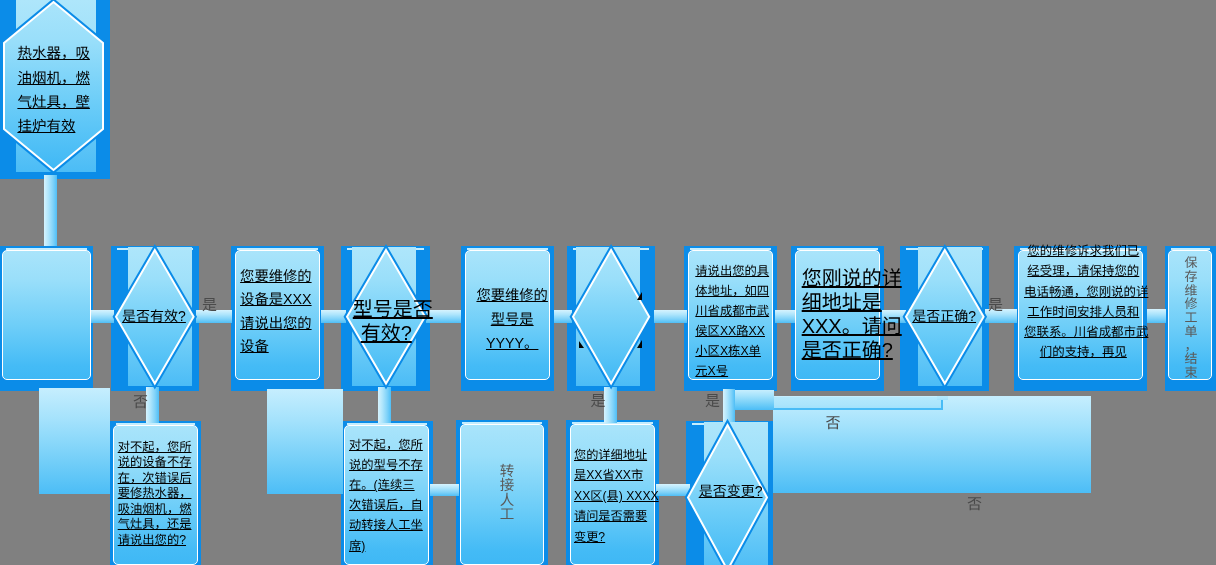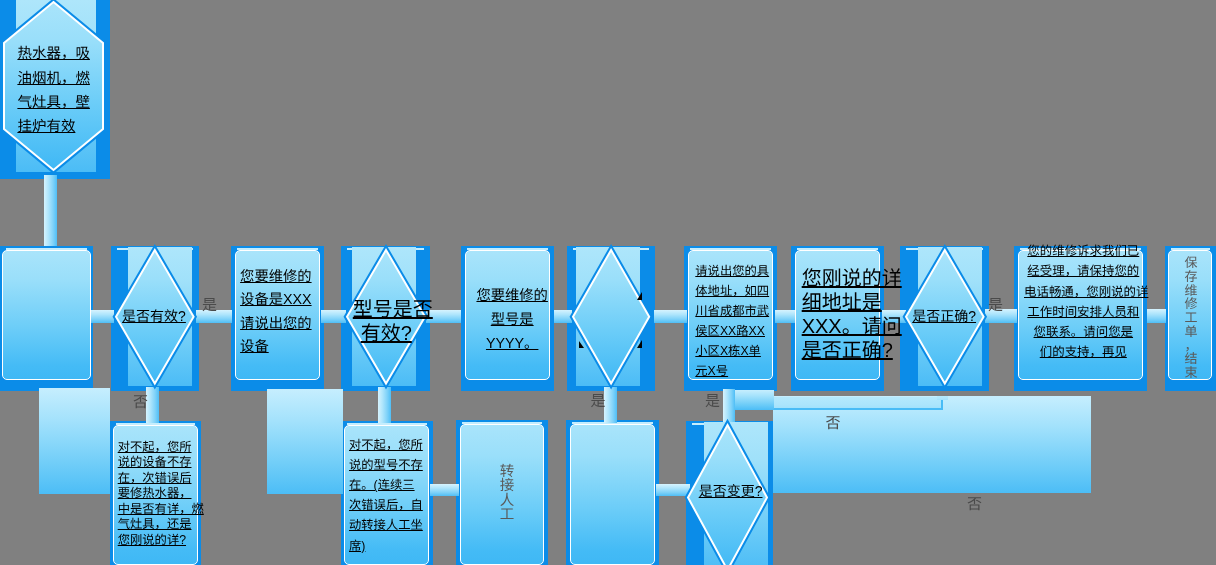--- a/index.html
+++ b/index.html
@@ -119,30 +119,31 @@
     <div class="txt" style="left: 695.3px; top: 260.6px; width: 80.4px; height: 120.4px; font-size: 12.3px; line-height: 20.1px; text-align: left;"><span>请说出您的具</span><span>体地址，如四</span><span>川省成都市武</span><span>侯区XX路XX</span><span>小区X栋X单</span><span>元X号</span></div>
     <div class="box rrect" style="left: 795px; top: 250px; width: 85px; height: 130px;"></div>
     <div class="txt" style="left: 801.7px; top: 265.8px; width: 77px; height: 95.9px; font-size: 20px; line-height: 24px; text-align: left;"><span>您刚说的详</span><span>细地址是</span><span>XXX。请问</span><span>是否正确?</span></div>
     <div class="innerbox" style="left: 918px; top: 246.6px; width: 64.1px; height: 139.1px;"></div>
     <svg class="shapesvg" width="79.6" height="135.5" viewBox="0 0 79.6 135.5" style="left: 905px; top: 248.8px;">
       <path d="M 39.8 1 L 78.6 67.75 L 39.8 134.5 L 1 67.75 Z" fill="none" stroke="#0b8ce8" stroke-width="6" stroke-linejoin="miter"></path>
       <path d="M 39.8 1 L 78.6 67.75 L 39.8 134.5 L 1 67.75 Z" fill="url(#shapeGrad)" stroke="#ffffff" stroke-width="2" stroke-linejoin="miter"></path>
     </svg>
     <div class="txt" style="left: 908.1px; top: 304px; width: 72.1px; height: 24px; font-size: 14px; line-height: 24px; text-align: center;"><span>是否正确?</span></div>
     <div class="box rrect" style="left: 1018px; top: 250px; width: 125px; height: 130px;"></div>
-    <div class="txt" style="left: 1024px; top: 241px; width: 118.6px; height: 121.8px; font-size: 12.45px; line-height: 20.3px; text-align: center;"><span>您的维修诉求我们已</span><span>经受理，请保持您的</span><span>电话畅通，您刚说的详</span><span>工作时间安排人员和</span><span>您联系。请问您是</span><span>们的支持，再见</span></div>
+    <div class="txt" style="left: 1024px; top: 241px; width: 118.6px; height: 121.8px; font-size: 12.45px; line-height: 20.3px; text-align: center;"><span>您的维修诉求我们已</span><span>经受理，请保持您的</span><span>电话畅通，您刚说的详</span><span>工作时间安排人员和</span><span>您联系。川省成都市武</span><span>们的支持，再见</span></div>
     <div class="box rrect" style="left: 1168px; top: 250px; width: 44px; height: 130px;"></div>
     <div class="vtxt" style="left: 1176px; top: 256px; width: 30px; height: 124px; font-size: 13px; line-height: 13.7px;"><span>保</span><span>存</span><span>维</span><span>修</span><span>工</span><span>单</span><span>，</span><span>结</span><span>束</span></div>
     <div class="box rrect" style="left: 113px; top: 424.8px; width: 85px; height: 140.2px;"></div>
-    <div class="txt" style="left: 117.7px; top: 440px; width: 81.1px; height: 108.3px; font-size: 12.3px; line-height: 15.5px; text-align: left;"><span>对不起，您所</span><span>说的设备不存</span><span>在，次错误后</span><span>要修热水器，</span><span>中是否有详，燃</span><span>气灶具，还是</span><span>您刚说的详?</span></div>
+    <div class="txt" style="left: 117.7px; top: 440px; width: 81.1px; height: 108.3px; font-size: 12.3px; line-height: 15.5px; text-align: left;"><span>对不起，您所</span><span>说的设备不存</span><span>在，次错误后</span><span>要修热水器，</span><span>吸油烟机，燃</span><span>气灶具，还是</span><span>请说出您的?</span></div>
     <div class="box rrect" style="left: 344px; top: 424.8px; width: 85px; height: 140.2px;"></div>
     <div class="txt" style="left: 349px; top: 434.5px; width: 80px; height: 121.5px; font-size: 12.3px; line-height: 20.2px; text-align: left;"><span>对不起，您所</span><span>说的型号不存</span><span>在。(连续三</span><span>次错误后，自</span><span>动转接人工坐</span><span>席)</span></div>
     <div class="box rrect" style="left: 460px; top: 423.8px; width: 84px; height: 141.2px;"></div>
     <div class="vtxt" style="left: 496px; top: 464px; width: 22px; height: 57px; font-size: 14.5px; line-height: 14.4px;"><span>转</span><span>接</span><span>人</span><span>工</span></div>
     <div class="box rrect" style="left: 570px; top: 423.8px; width: 85px; height: 141.2px;"></div>
+    <div class="txt" style="left: 574px; top: 444.7px; width: 84.9px; height: 102.9px; font-size: 12.2px; line-height: 20.6px; text-align: left;"><span>您的详细地址</span><span>是XX省XX市</span><span>XX区(县) XXXX</span><span>请问是否需要</span><span>变更?</span></div>
     <div class="innerbox" style="left: 704.3px; top: 421.6px; width: 64px; height: 149px;"></div>
     <svg class="shapesvg" width="81" height="147" viewBox="0 0 81 147" style="left: 687px; top: 423.8px;">
       <path d="M 40.5 1 L 80 73.5 L 40.5 146 L 1 73.5 Z" fill="none" stroke="#0b8ce8" stroke-width="6" stroke-linejoin="miter"></path>
       <path d="M 40.5 1 L 80 73.5 L 40.5 146 L 1 73.5 Z" fill="url(#shapeGrad)" stroke="#ffffff" stroke-width="2" stroke-linejoin="miter"></path>
     </svg>
     <div class="txt" style="left: 694.4px; top: 478.6px; width: 72.4px; height: 24px; font-size: 14px; line-height: 24px; text-align: center;"><span>是否变更?</span></div>
     <div class="handle" style="left: 637px; top: 292px; width: 5px; height: 8px; clip-path: polygon(0px 100%, 100% 100%, 100% 0px);"></div>
     <div class="handle" style="left: 579px; top: 341px; width: 5px; height: 7px; clip-path: polygon(0px 0px, 0px 100%, 100% 100%);"></div>
     <div class="handle" style="left: 637px; top: 340px; width: 5px; height: 8px; clip-path: polygon(100% 0px, 100% 100%, 0px 100%);"></div>
     <div class="lbl" style="left: 202px; top: 298.3px; font-size: 15px;">是</div>

